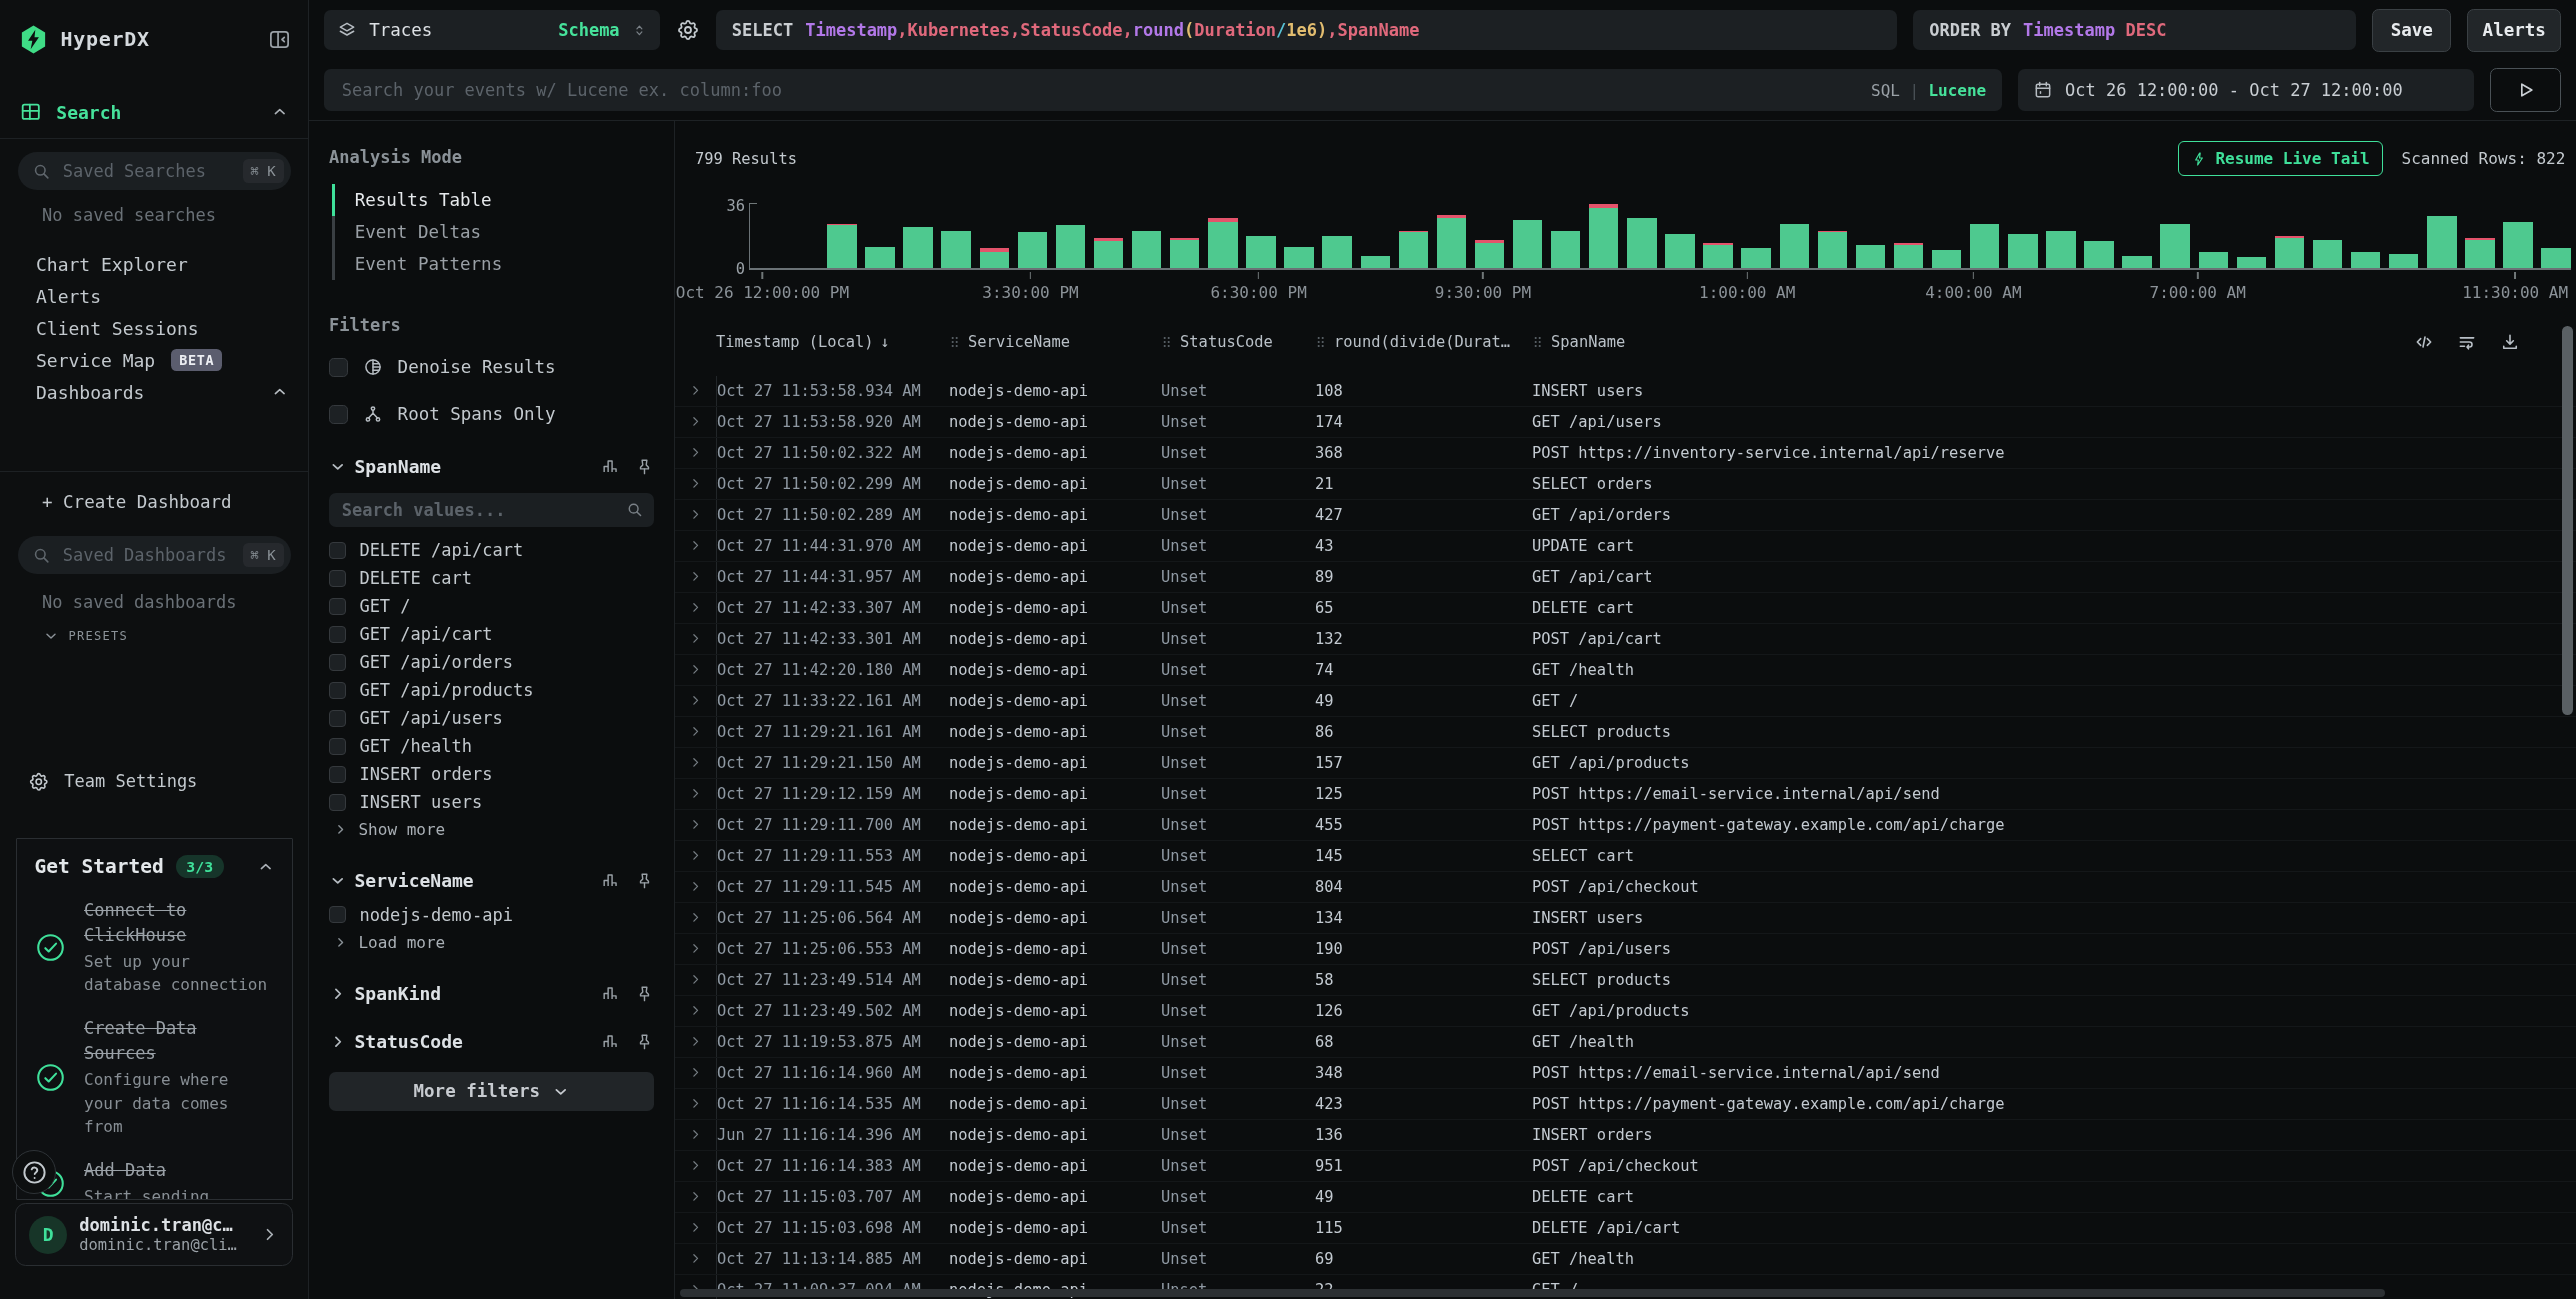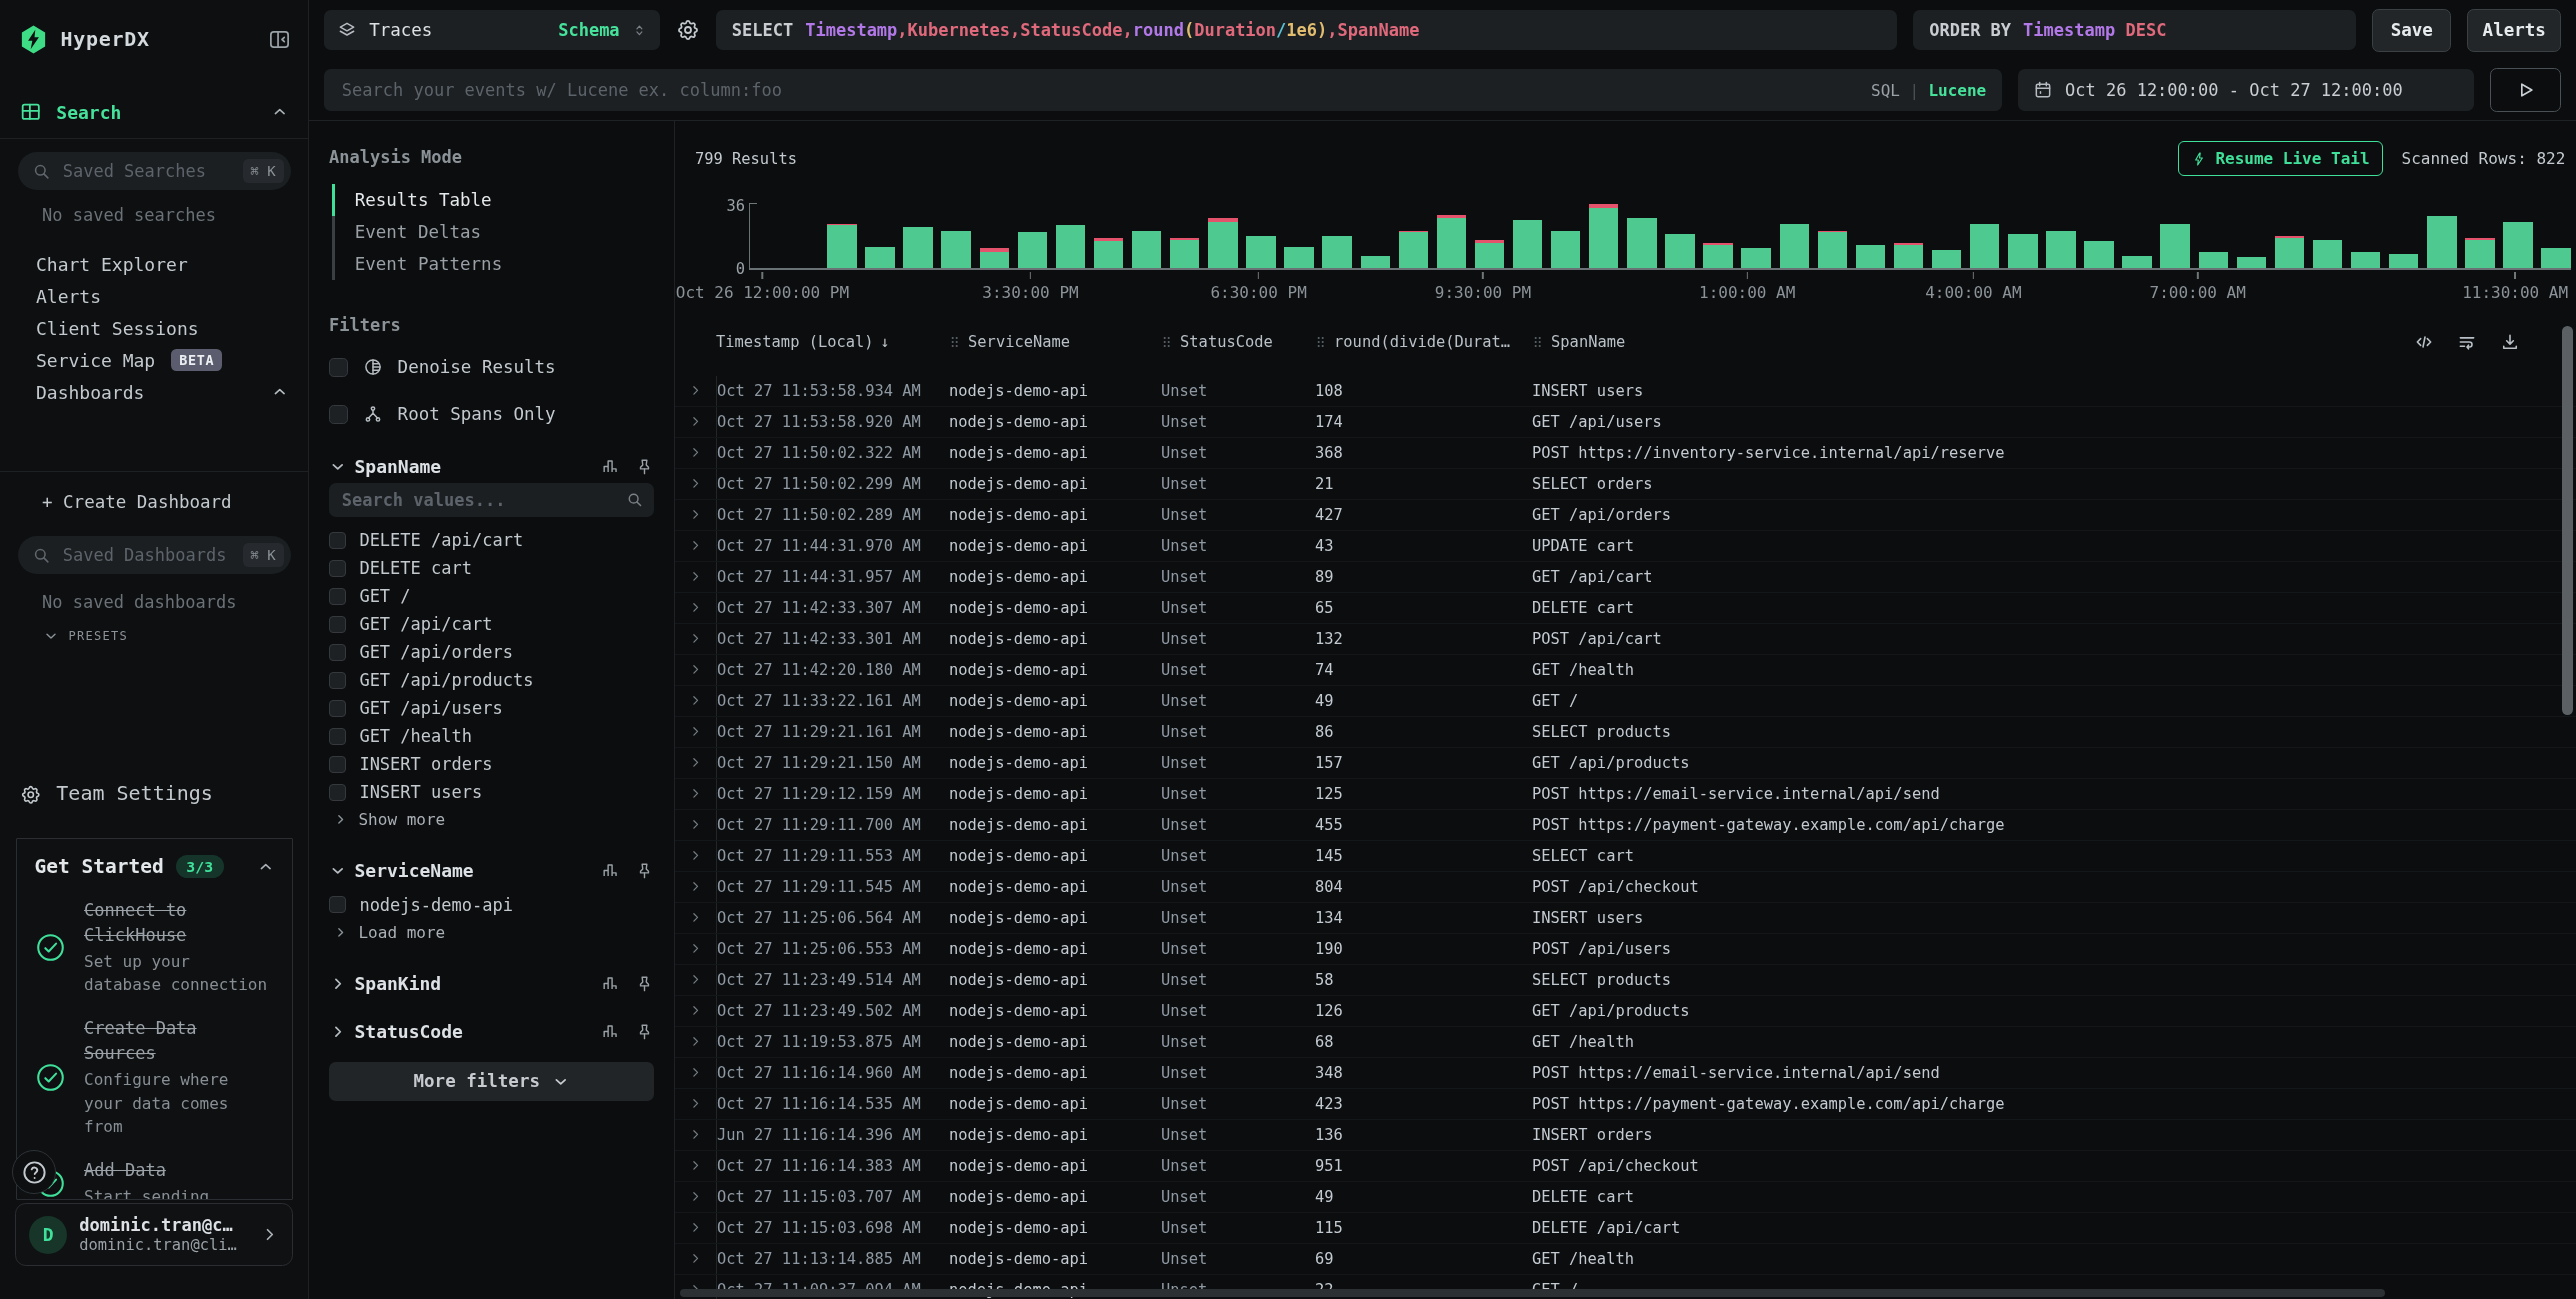--- a/index.html
+++ b/index.html
@@ -26,21 +26,21 @@
   .empty1{top:205px;}
   .empty2{top:592px;}
   .nav-item{height:32px;display:flex;align-items:center;padding:0 20px;gap:16px;color:#c3c9ce;font-size:18px;cursor:pointer;}
   .nav-item .ic{color:#b6bcc2;}
   .badge-beta{background:#5b5d6e;color:#eceef2;font-size:13.4px;font-weight:bold;border-radius:5.4px;padding:3.4px 8px;letter-spacing:0.7px;}
   .nav-chevron{margin-left:auto;color:#aab0b6;display:none;}
   .div2{top:471px;}
   .create-dash{top:486px;height:31px;display:flex;align-items:center;padding-left:42px;color:#c3c9ce;font-size:17.5px;cursor:pointer;}
   .presets-row{top:622px;height:28px;display:flex;align-items:center;gap:9.4px;padding-left:43px;color:#8b9298;font-size:12px;letter-spacing:1.3px;cursor:pointer;}
   .preset-item{height:32px;display:flex;align-items:center;padding-left:42px;color:#c9ced3;font-size:18px;cursor:pointer;}
-  .team-settings{top:771px;height:34px;display:flex;align-items:flex-end;gap:14.8px;padding:0 20px;color:#c3c9ce;font-size:20px;cursor:pointer;}
+  .team-settings{top:771px;height:34px;display:flex;align-items:flex-start;gap:14.8px;padding:0 28px;color:#c3c9ce;font-size:17px;cursor:pointer;}
   
   .gs-card{top:838px;left:16px!important;right:14.8px!important;height:362px;border:1.3px solid #2a2e32;border-radius:1px;box-sizing:border-box;padding:16px 17.5px;overflow:hidden;background:#0e1012;}
   .gs-head{display:flex;align-items:center;gap:12px;}
   .gs-title{font-weight:bold;font-size:19.5px;color:#e3e7ea;}
   .gs-badge{background:#16352a;color:#3fe09a;font-weight:bold;font-size:14.8px;border-radius:671px;padding:2.7px 10.7px;}
   .gs-head .chev{margin-left:auto;color:#aab0b6;cursor:pointer;}
   .gs-item{display:flex;gap:17.5px;margin-top:20px;}
   .gs-check{flex:none;width:32px;display:flex;align-items:center;justify-content:center;color:#3fe09a;}
   .gs-item-title{color:#9aa1a7;font-size:17px;text-decoration:line-through;line-height:1.45;max-width:181px;}
   .gs-item-sub{color:#878e94;font-size:16px;line-height:1.45;max-width:188px;margin-top:2.7px;}
@@ -85,21 +85,21 @@
   .rail-item{position:relative;height:32px;display:flex;align-items:center;padding-left:20px;font-size:17.5px;color:#9aa0a6;cursor:pointer;border-left:3.4px solid #3a3f43;}
   .rail-item.active{color:#e6e9ec;border-left-color:#3fe09a;}
   .filters-label{margin-top:35px;}
   .toggle-row{margin-top:17.5px;height:29.5px;display:flex;align-items:center;gap:14.8px;font-size:17.5px;color:#c3c9ce;cursor:pointer;}
   .checkbox{flex:none;width:19px;height:19px;border-radius:4.7px;background:#1d2124;border:1.3px solid #35393d;box-sizing:border-box;cursor:pointer;}
   .toggle-row .ic{color:#b6bcc2;}
   .fsection{margin-top:27px;display:flex;align-items:center;gap:8px;cursor:pointer;}
   .fsection .name{font-weight:bold;font-size:18px;color:#dde1e5;}
   .fsection .chev{color:#b6bcc2;}
   .fsection .tools{margin-left:auto;display:flex;gap:14.8px;color:#9aa1a7;}
-  .fsearch{margin-top:6px;height:34px;background:#1b1f22;border-radius:7px;display:flex;align-items:center;padding:0 10.7px;gap:8px;}
+  .fsearch{margin-top:16px;height:34px;background:#1b1f22;border-radius:7px;display:flex;align-items:center;padding:0 10.7px;gap:8px;}
   .fsearch input{flex:1;min-width:0;background:transparent;border:none;outline:none;font-family:inherit;font-weight:bold;font-size:17px;color:#9aa1a7;}
   .fsearch input::placeholder{color:#5c636a;}
   .fsearch .ic{color:#7a8187;}
   .fvalues{margin-top:9.4px;}
   .fvalue{height:28px;display:flex;align-items:center;gap:13.4px;font-size:17px;color:#c3c9ce;cursor:pointer;}
   .fvalue .checkbox{width:17px;height:17px;border-radius:4px;}
   .fmore{height:27px;display:flex;align-items:center;gap:10.7px;color:#aab0b6;font-size:16px;padding-left:4px;cursor:pointer;}
   .fmore .chev{color:#8b9298;}
   .more-filters{margin-top:20px;height:39px;background:#212528;border-radius:6.7px;display:flex;align-items:center;justify-content:center;gap:12px;color:#c7cbd0;font-weight:bold;font-size:17.5px;cursor:pointer;}
   

